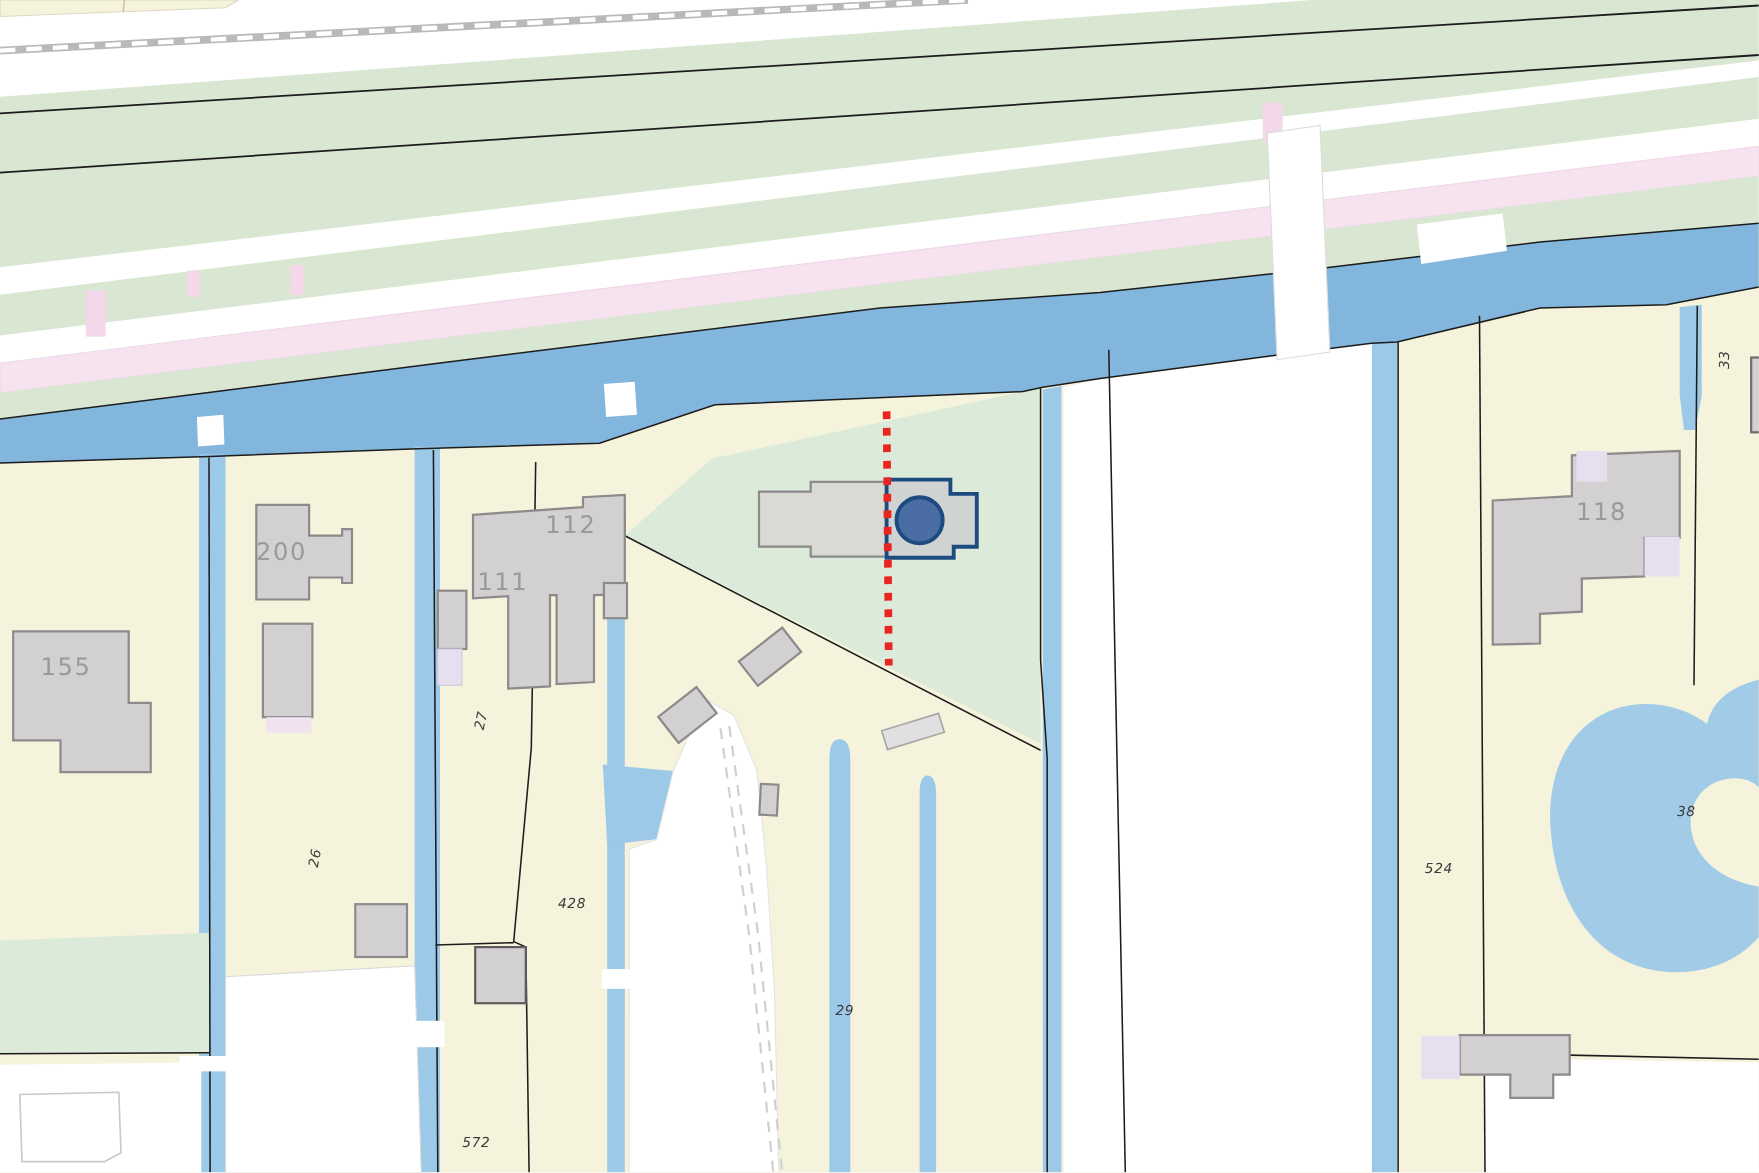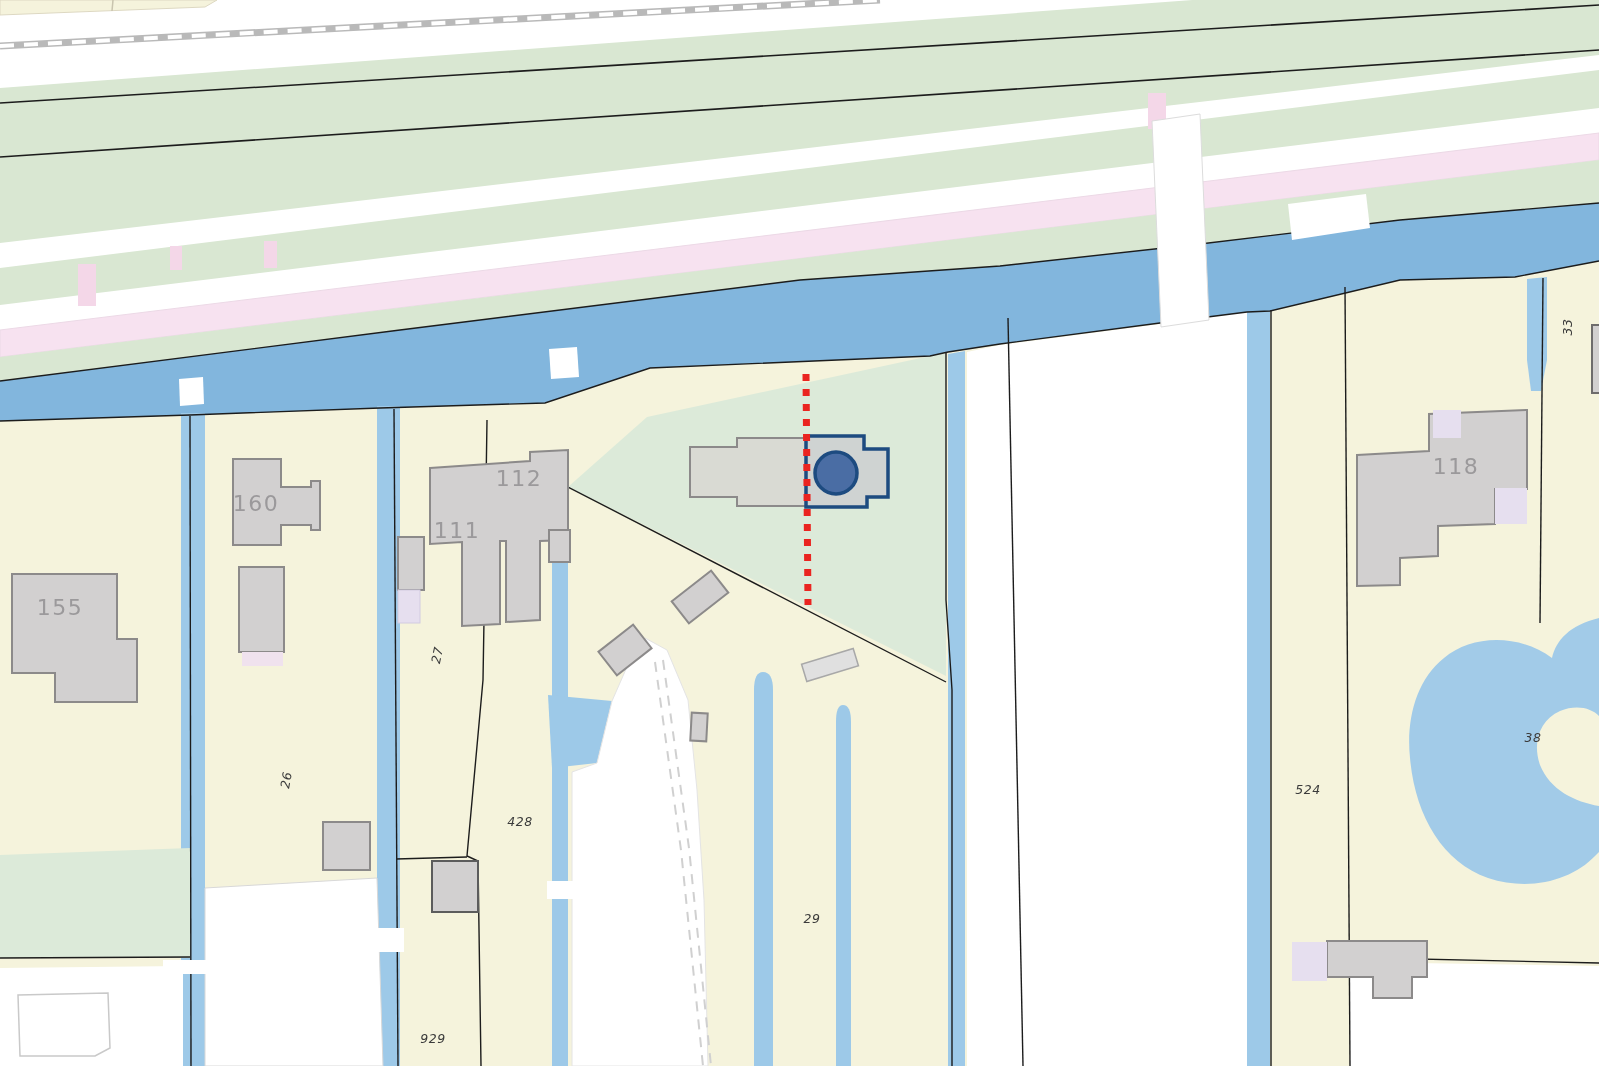--- a/index.html
+++ b/index.html
@@ -160,26 +160,26 @@
     <path d="M690,447 L737,447 L737,438 L806,438 L806,506 L737,506 L737,497 L690,497 Z" fill="#d9dad3" stroke="#8c8a8a" stroke-width="2"></path>
 
     <path d="M806,436 L864,436 L864,449 L888,449 L888,497 L867,497 L867,507 L806,507 Z" fill="#cfd3d2" stroke="#1d4b80" stroke-width="3.5"></path>
 
     <circle cx="836" cy="473" r="21" fill="#4a6da4" stroke="#1d4b80" stroke-width="3.5"></circle>
 
     <line x1="806" y1="374" x2="808" y2="605" stroke="#ea2420" stroke-width="7" stroke-dasharray="7 8"></line>
   </svg>
 
   <div class="lbl house" style="left:60px;top:607px;transform:translate(-50%,-50%)">155</div>
-  <div class="lbl house" style="left:256px;top:503px;transform:translate(-50%,-50%)">160</div>
+  <div class="lbl house" style="left:256px;top:503px;transform:translate(-50%,-50%)">200</div>
   <div class="lbl house" style="left:457px;top:530px;transform:translate(-50%,-50%)">111</div>
   <div class="lbl house" style="left:519px;top:478px;transform:translate(-50%,-50%)">112</div>
   <div class="lbl house" style="left:1456px;top:466px;transform:translate(-50%,-50%)">118</div>
 
   <div class="lbl parcel" style="left:437px;top:655px;transform:translate(-50%,-50%) rotate(-78deg)">27</div>
   <div class="lbl parcel" style="left:286px;top:780px;transform:translate(-50%,-50%) rotate(-80deg)">26</div>
   <div class="lbl parcel" style="left:520px;top:821px;transform:translate(-50%,-50%)">428</div>
-  <div class="lbl parcel" style="left:433px;top:1038px;transform:translate(-50%,-50%)">929</div>
-  <div class="lbl parcel" style="left:812px;top:918px;transform:translate(-50%,-50%)">29</div>
+  <div class="lbl parcel" style="left:433px;top:1038px;transform:translate(-50%,-50%)">572</div>
+  <div class="lbl parcel" style="left:768px;top:918px;transform:translate(-50%,-50%)">29</div>
   <div class="lbl parcel" style="left:1308px;top:789px;transform:translate(-50%,-50%)">524</div>
   <div class="lbl parcel" style="left:1533px;top:737px;transform:translate(-50%,-50%)">38</div>
   <div class="lbl parcel" style="left:1567px;top:327px;transform:translate(-50%,-50%) rotate(-90deg)">33</div>
 </div>
 
 </body></html>

